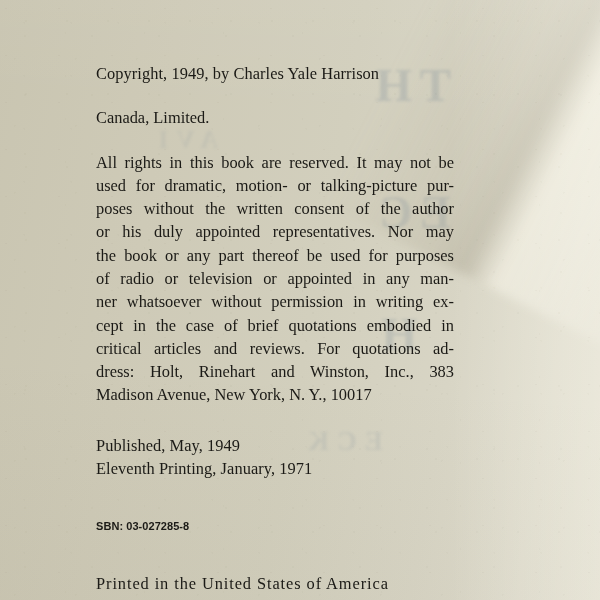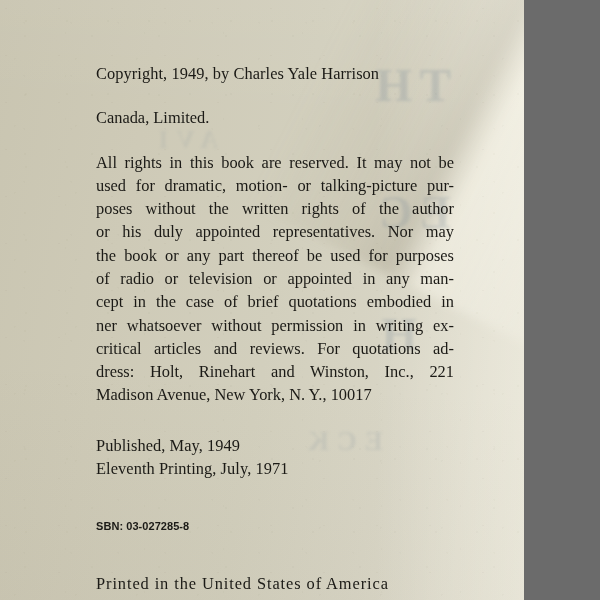--- a/index.html
+++ b/index.html
@@ -3,21 +3,21 @@
 <meta charset="utf-8">
 <style>
   html, body {
     margin: 0;
     padding: 0;
     background: #6b6b6b;
   }
 
   #page {
     position: relative;
-    width: 524px;
+    width: 600px;
     height: 600px;
     overflow: hidden;
     background: #cdc9b6;
     font-family: "Liberation Serif", "DejaVu Serif", serif;
     color: #1b1a16;
   }
 
   
   .paper-base {
     position: absolute;
@@ -186,36 +186,36 @@
       <div class="line">Copyright, 1949, by Charles Yale Harrison</div>
     </div>
 
     <div class="blk">
       <div class="jline last">Canada, Limited.</div>
     </div>
 
     <div class="body-para">
       <div class="jline">All rights in this book are reserved. It may not be</div>
       <div class="jline">used for dramatic, motion- or talking-picture pur-</div>
-      <div class="jline">poses without the written rights of the author</div>
+      <div class="jline">poses without the written consent of the author</div>
       <div class="jline">or his duly appointed representatives. Nor may</div>
       <div class="jline">the book or any part thereof be used for purposes</div>
       <div class="jline">of radio or television or appointed in any man-</div>
+      <div class="jline">ner whatsoever without permission in writing ex-</div>
       <div class="jline">cept in the case of brief quotations embodied in</div>
-      <div class="jline">ner whatsoever without permission in writing ex-</div>
       <div class="jline">critical articles and reviews. For quotations ad-</div>
-      <div class="jline">dress: Holt, Rinehart and Winston, Inc., 221</div>
+      <div class="jline">dress: Holt, Rinehart and Winston, Inc., 383</div>
       <div class="jline last">Madison Avenue, New York, N. Y., 10017</div>
     </div>
 
     <div class="gap-a"></div>
 
     <div class="blk">
       <div class="line">Published, May, 1949</div>
-      <div class="line">Eleventh Printing, July, 1971</div>
+      <div class="line">Eleventh Printing, January, 1971</div>
     </div>
 
     <div class="gap-b"></div>
 
     <div class="blk">
       <div class="sbn">SBN:  03-027285-8</div>
     </div>
 
     <div class="gap-c"></div>
 

